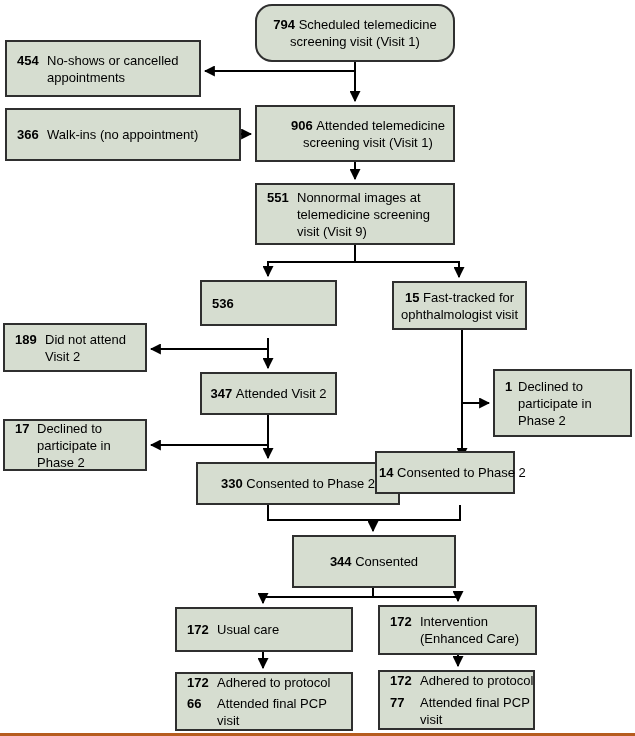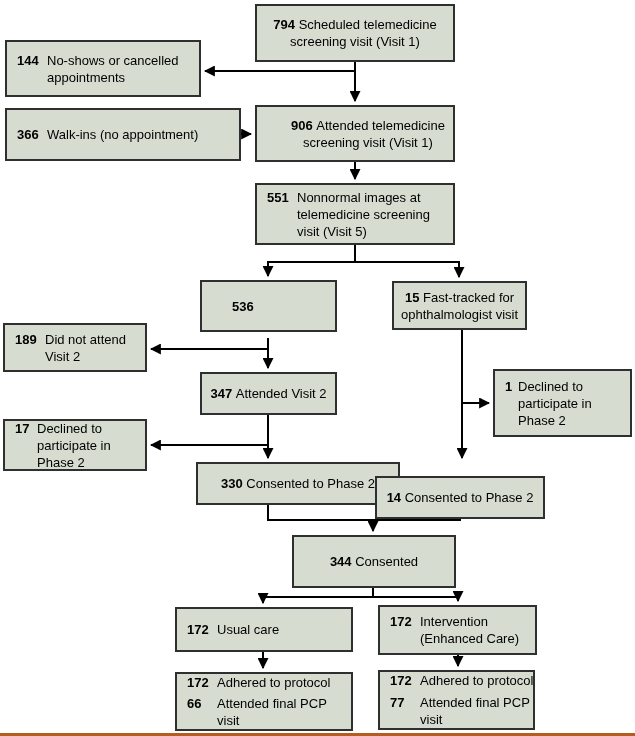--- a/index.html
+++ b/index.html
@@ -50,33 +50,33 @@
   .center .num::after { content: "\00a0"; }
   .txt { white-space: pre; }
   .gap { height: 7px; }
   .bottom-bar {
     position: absolute;
     left: 0; bottom: 0;
     width: 100%; height: 3px;
     background: var(--bottom-bar);
   }
   
-  #b-scheduled     { left: 255px; top: 4px;   width: 200px; height: 58px; }
+  #b-scheduled     { left: 255px; top: 4px;   width: 200px; height: 58px; border-radius: 17px; }
   #b-noshows       { left: 5px;   top: 40px;  width: 196px; height: 57px; }
   #b-walkins       { left: 5px;   top: 108px; width: 236px; height: 53px; }
   #b-attended1     { left: 255px; top: 105px; width: 200px; height: 57px; padding-left: 26px; }
   #b-nonnormal     { left: 255px; top: 183px; width: 200px; height: 62px; }
-  #b-invited       { left: 200px; top: 280px; width: 137px; height: 52px; padding-left: 20px; }
+  #b-invited       { left: 200px; top: 280px; width: 137px; height: 46px; }
   #b-fasttracked   { left: 392px; top: 281px; width: 135px; height: 49px; }
   #b-didnotattend  { left: 3px;   top: 323px; width: 144px; height: 49px; }
   #b-attended2     { left: 200px; top: 372px; width: 137px; height: 43px; }
   #b-declined1     { left: 493px; top: 369px; width: 139px; height: 68px; }
   #b-declined17    { left: 3px;   top: 419px; width: 144px; height: 52px; }
   #b-consented330  { left: 196px; top: 462px; width: 204px; height: 43px; }
-  #b-consented14   { left: 375px; top: 476px; width: 170px; height: 43px; }
+  #b-consented14   { left: 375px; top: 451px; width: 140px; height: 43px; }
   #b-randomized    { left: 292px; top: 535px; width: 164px; height: 53px; }
   #b-usualcare     { left: 175px; top: 607px; width: 178px; height: 45px; }
   #b-intervention  { left: 378px; top: 605px; width: 159px; height: 50px; }
   #b-usualout      { left: 175px; top: 672px; width: 178px; height: 59px; }
   #b-intervout     { left: 378px; top: 670px; width: 157px; height: 60px; }
 </style>
 </head>
 <body>
 
 <div class="canvas">
@@ -109,21 +109,21 @@
     <path marker-end="url(#arrow)" d="M458,655 V666"></path>
   </svg>
 
   <div class="box" id="b-scheduled">
     <div class="entry center"><span class="num">794</span><span class="txt">Scheduled telemedicine
 screening visit (Visit 1)</span></div>
   </div>
 
   <div class="box" id="b-noshows">
     <div class="entry flex">
-        <span class="num n3">144</span>
+        <span class="num n3">454</span>
         <span class="txt">No-shows or cancelled
 appointments</span>
       </div>
   </div>
 
   <div class="box" id="b-walkins">
     <div class="entry flex">
         <span class="num n3">366</span>
         <span class="txt">Walk-ins (no appointment)</span>
       </div>
@@ -132,21 +132,21 @@
   <div class="box" id="b-attended1">
     <div class="entry center"><span class="num">906</span><span class="txt">Attended telemedicine
 screening visit (Visit 1)</span></div>
   </div>
 
   <div class="box" id="b-nonnormal">
     <div class="entry flex">
         <span class="num n3">551</span>
         <span class="txt">Nonnormal images at
 telemedicine screening
-visit (Visit 5)</span>
+visit (Visit 9)</span>
       </div>
   </div>
 
   <div class="box" id="b-invited">
     <div class="entry flex">
         <span class="num n3">536</span>
       </div>
   </div>
 
   <div class="box" id="b-fasttracked">

